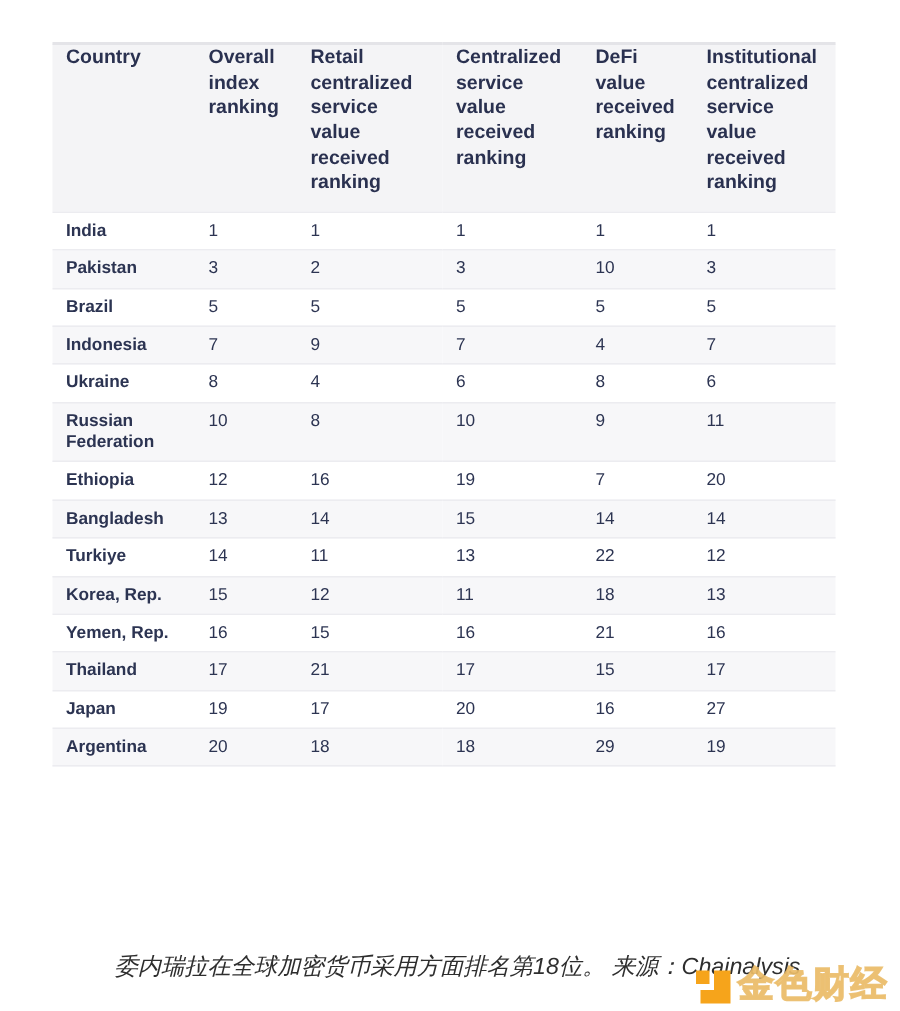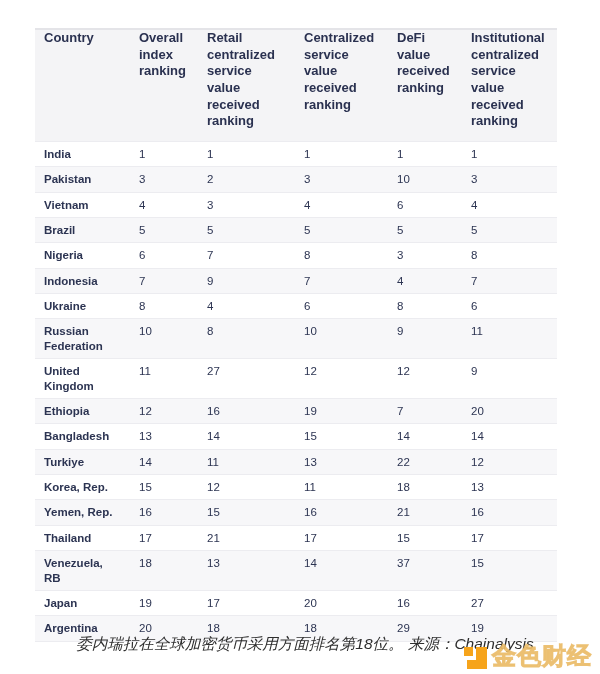--- a/index.html
+++ b/index.html
@@ -123,42 +123,26 @@
         </tr>
         <tr>
           <td>Pakistan</td>
           <td>3</td>
           <td>2</td>
           <td>3</td>
           <td>10</td>
           <td>3</td>
         </tr>
         <tr>
-          <td>Vietnam</td>
-          <td>4</td>
-          <td>3</td>
-          <td>4</td>
-          <td>6</td>
-          <td>4</td>
-        </tr>
-        <tr>
           <td>Brazil</td>
           <td>5</td>
           <td>5</td>
           <td>5</td>
           <td>5</td>
           <td>5</td>
-        </tr>
-        <tr>
-          <td>Nigeria</td>
-          <td>6</td>
-          <td>7</td>
-          <td>8</td>
-          <td>3</td>
-          <td>8</td>
         </tr>
         <tr>
           <td>Indonesia</td>
           <td>7</td>
           <td>9</td>
           <td>7</td>
           <td>4</td>
           <td>7</td>
         </tr>
         <tr>
@@ -171,28 +155,20 @@
         </tr>
         <tr>
           <td>Russian Federation</td>
           <td>10</td>
           <td>8</td>
           <td>10</td>
           <td>9</td>
           <td>11</td>
         </tr>
         <tr>
-          <td>United Kingdom</td>
-          <td>11</td>
-          <td>27</td>
-          <td>12</td>
-          <td>12</td>
-          <td>9</td>
-        </tr>
-        <tr>
           <td>Ethiopia</td>
           <td>12</td>
           <td>16</td>
           <td>19</td>
           <td>7</td>
           <td>20</td>
         </tr>
         <tr>
           <td>Bangladesh</td>
           <td>13</td>
@@ -225,28 +201,20 @@
           <td>21</td>
           <td>16</td>
         </tr>
         <tr>
           <td>Thailand</td>
           <td>17</td>
           <td>21</td>
           <td>17</td>
           <td>15</td>
           <td>17</td>
-        </tr>
-        <tr>
-          <td>Venezuela, RB</td>
-          <td>18</td>
-          <td>13</td>
-          <td>14</td>
-          <td>37</td>
-          <td>15</td>
         </tr>
         <tr>
           <td>Japan</td>
           <td>19</td>
           <td>17</td>
           <td>20</td>
           <td>16</td>
           <td>27</td>
         </tr>
         <tr>

